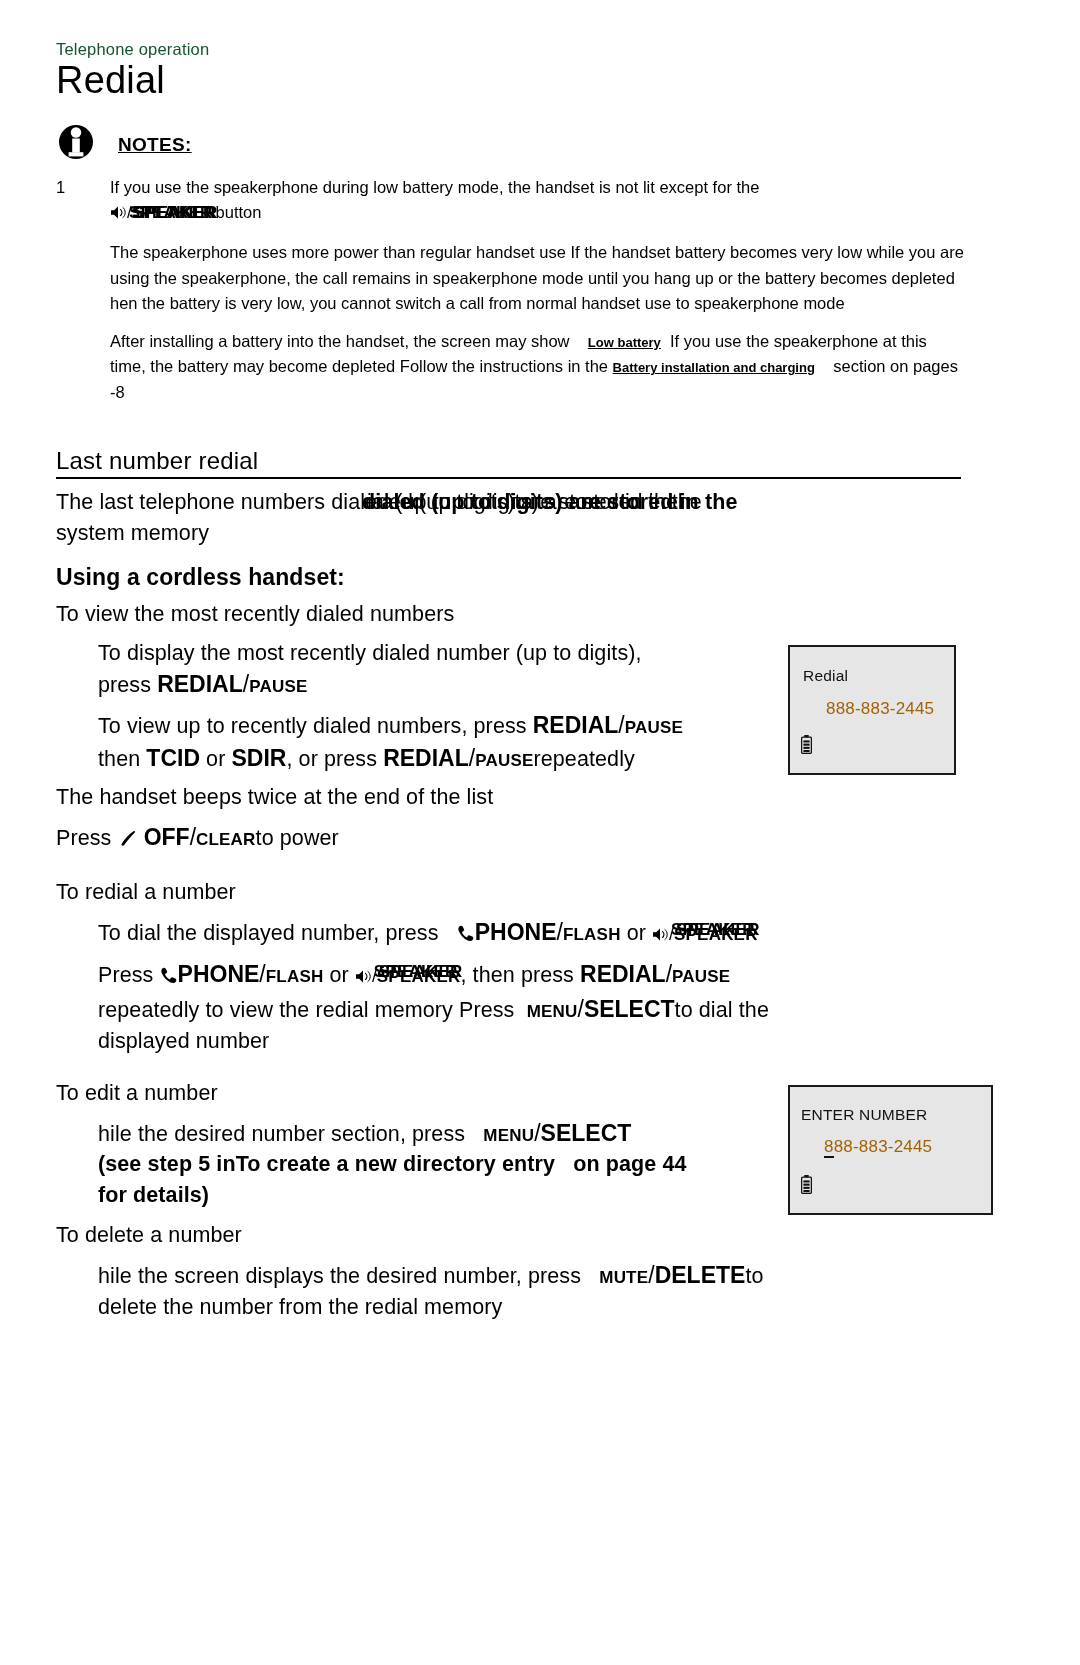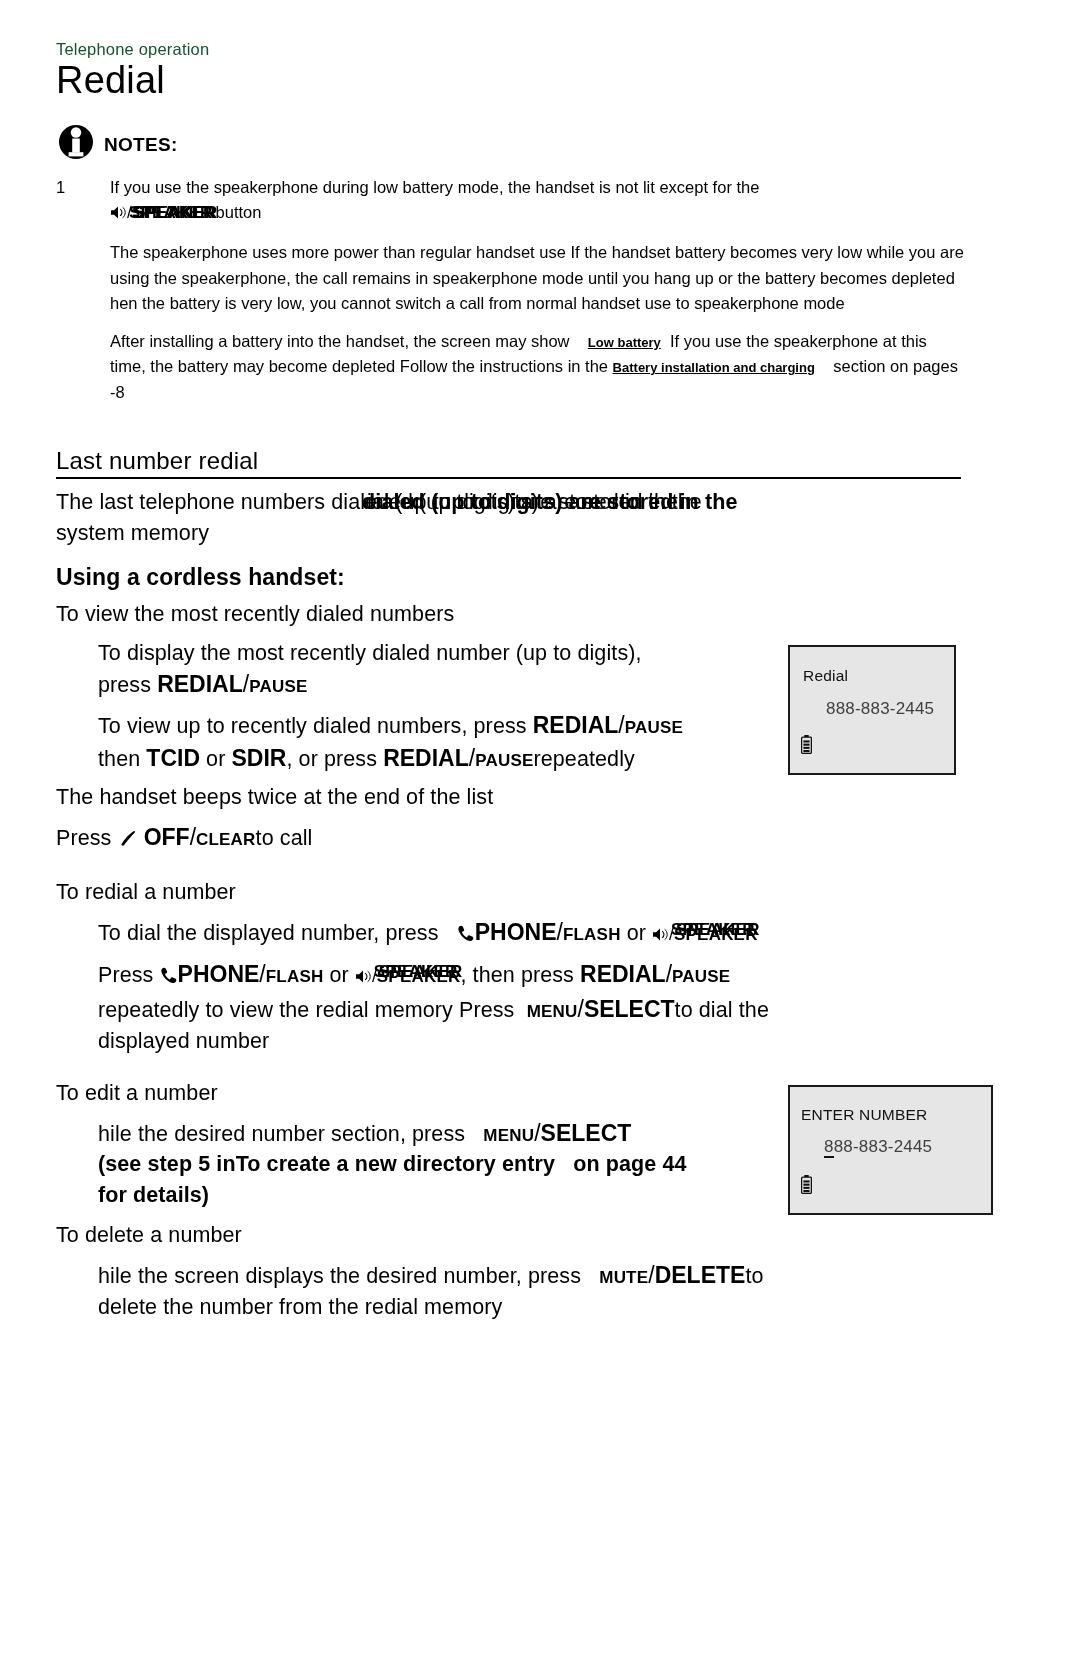--- a/index.html
+++ b/index.html
@@ -41,22 +41,23 @@
     font-weight: 400;
     letter-spacing: .2px;
     margin: 0 0 20px 0;
     line-height: 1.05;
   }
 
   
   .notes-head {
     display: flex;
     align-items: flex-end;
-    gap: 8px;
+    gap: 22px;
     margin: 12px 0 14px 0;
+    text-decoration: underline;
   }
   .info-icon {
     width: 40px;
     height: 40px;
     position: relative;
     display: inline-block;
     flex: 0 0 auto;
   }
   .notes-label {
     font-size: 19px;
@@ -174,21 +175,21 @@
     position: absolute;
     font-size: 15.5px;
     font-weight: 400;
     color: #111;
     letter-spacing: .2px;
   }
   .lcd-number {
     position: absolute;
     font-size: 17px;
     font-weight: 400;
-    color: #404040;
+    color: #a16207;
     letter-spacing: .2px;
     white-space: nowrap;
   }
   .lcd-number .cursor {
     border-bottom: 2px solid #111;
     padding-bottom: 0px;
   }
   .batt {
     position: absolute;
     width: 11px;
@@ -272,21 +273,21 @@
 
     <p class="body-p lvl1">The handset beeps twice at the end of the list</p>
 
     <p class="body-p lvl1">
       <span>Press</span>
       <span class="ic">
         <svg width="20" height="18" viewBox="0 0 20 18">
           <path d="M3.5 15.2 C6 10.5 10.5 5.5 15.5 2.2 C16.6 1.5 17.6 2.6 16.8 3.6 C13 7.6 9 12.2 6 16.2 C5.2 17.2 3 16.4 3.5 15.2Z" fill="#000"></path>
         </svg>
       </span>
-      <span class="k-big k-bold">OFF</span><span class="k-big">/</span><span class="k-sm k-bold">CLEAR</span><span>to call</span>
+      <span class="k-big k-bold">OFF</span><span class="k-big">/</span><span class="k-sm k-bold">CLEAR</span><span>to power</span>
     </p>
 
     <p class="body-p lvl1" style="margin-top:22px;">To redial a number</p>
 
     <p class="body-p lvl2">
       <span>To dial the displayed number, press</span>
       &nbsp;&nbsp;<span class="ic">
         <svg width="18" height="18" viewBox="0 0 18 18">
           <path d="M2.5 2.2 C3.8 1.2 5.2 1.6 5.8 2.8 L7 5.2 C7.4 6.1 7 6.8 6.2 7.3 L5 8 C5.6 10.2 7.6 12.6 9.9 13.4 L10.6 12.2 C11.1 11.4 11.9 11.1 12.7 11.5 L15.2 12.6 C16.4 13.2 16.8 14.6 15.8 15.8 C14.6 17.2 12.6 17.4 10 16.2 C6.4 14.5 3.4 11.2 2 7.6 C1 5.1 1.2 3.2 2.5 2.2 Z" fill="#000"></path>
         </svg>

